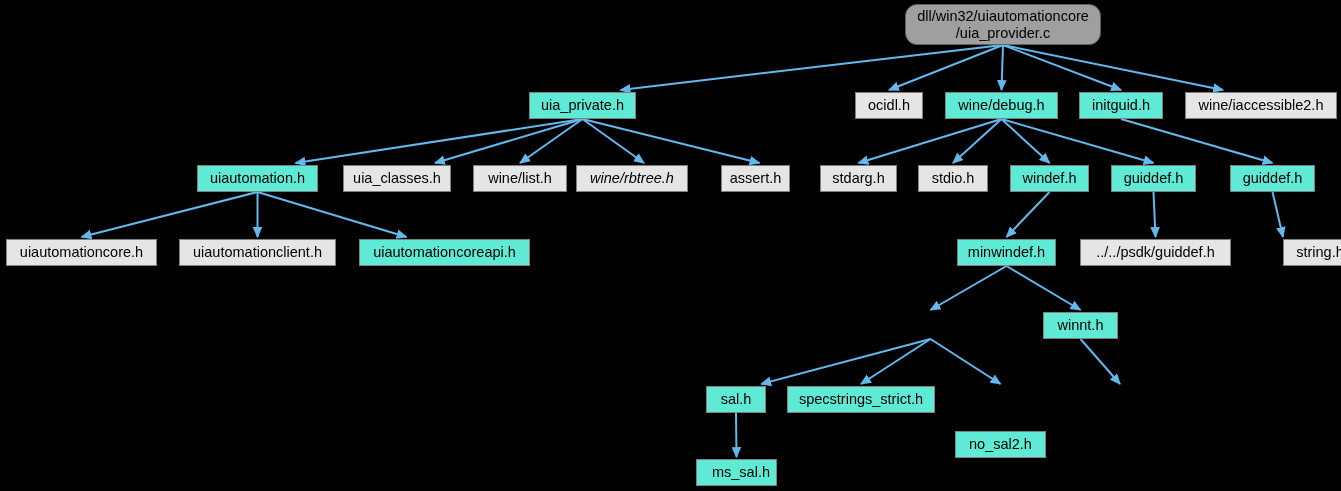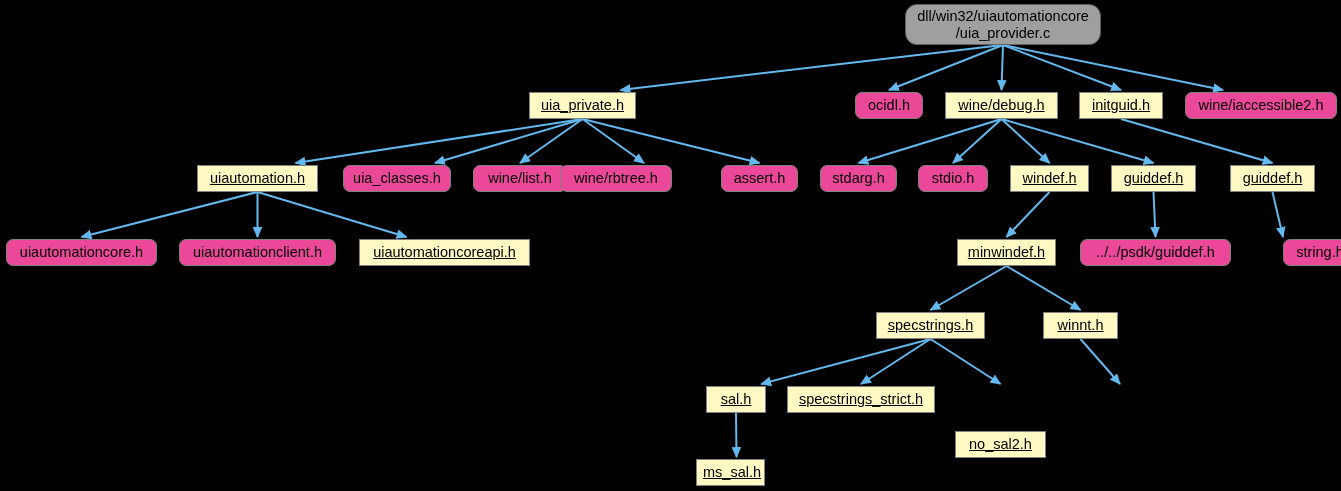--- a/index.html
+++ b/index.html
@@ -36,22 +36,22 @@
     display: flex;
     align-items: center;
     justify-content: center;
     text-align: center;
     font-size: 14.5px;
     line-height: 17px;
     color: #000000;
     white-space: pre;
     letter-spacing: 0px;
   }
-  .node-fill-white { background: #fef9c3; text-decoration: underline; }
-  .node-fill-gray  { background: #ec4899; border-radius: 7px; }
+  .node-fill-white { background: #5eead4; }
+  .node-fill-gray  { background: #e5e5e5; }
   .node-fill-root  { background: #9f9f9f; border: 1px solid #606060; }
   .node-label {
     display: block;
     width: 100%;
     padding: 0 6px;
     box-sizing: border-box;
   }
 </style>
 </head>
 <body>
@@ -96,33 +96,32 @@
       <div class="graph-node node-fill-root" style="left: 905px; top: 4px; width: 196px; height: 41px; border-radius: 12px;"><span class="node-label">dll/win32/uiautomationcore
 /uia_provider.c</span></div>
       <div class="graph-node node-fill-white" style="left: 529px; top: 92px; width: 107px; height: 27px;"><span class="node-label">uia_private.h</span></div>
       <div class="graph-node node-fill-gray" style="left: 855px; top: 92px; width: 68px; height: 27px;"><span class="node-label">ocidl.h</span></div>
       <div class="graph-node node-fill-white" style="left: 945px; top: 92px; width: 113px; height: 27px;"><span class="node-label">wine/debug.h</span></div>
       <div class="graph-node node-fill-white" style="left: 1079px; top: 92px; width: 84px; height: 27px;"><span class="node-label">initguid.h</span></div>
       <div class="graph-node node-fill-gray" style="left: 1185px; top: 92px; width: 152px; height: 27px;"><span class="node-label">wine/iaccessible2.h</span></div>
       <div class="graph-node node-fill-gray" style="left: 343px; top: 165px; width: 108px; height: 27px;"><span class="node-label">uia_classes.h</span></div>
       <div class="graph-node node-fill-white" style="left: 197px; top: 165px; width: 121px; height: 27px;"><span class="node-label">uiautomation.h</span></div>
       <div class="graph-node node-fill-gray" style="left: 473px; top: 165px; width: 94px; height: 27px;"><span class="node-label">wine/list.h</span></div>
-      <div class="graph-node node-fill-gray" style="left: 560px; top: 165px; width: 112px; height: 27px;"><span class="node-label">wine/rbtree.h</span></div>
-      <div class="graph-node node-fill-gray" style="left: 721px; top: 165px; width: 77px; height: 27px;"><span class="node-label">assert.h</span></div>
+      <div class="graph-node node-fill-gray" style="left: 576px; top: 165px; width: 112px; height: 27px; font-style: italic;"><span class="node-label">wine/rbtree.h</span></div>
+      <div class="graph-node node-fill-gray" style="left: 721px; top: 165px; width: 69px; height: 27px;"><span class="node-label">assert.h</span></div>
       <div class="graph-node node-fill-gray" style="left: 820px; top: 165px; width: 77px; height: 27px;"><span class="node-label">stdarg.h</span></div>
       <div class="graph-node node-fill-gray" style="left: 918px; top: 165px; width: 70px; height: 27px;"><span class="node-label">stdio.h</span></div>
       <div class="graph-node node-fill-white" style="left: 1010px; top: 165px; width: 79px; height: 27px;"><span class="node-label">windef.h</span></div>
       <div class="graph-node node-fill-white" style="left: 1111px; top: 165px; width: 85px; height: 27px;"><span class="node-label">guiddef.h</span></div>
       <div class="graph-node node-fill-white" style="left: 1230px; top: 165px; width: 85px; height: 27px;"><span class="node-label">guiddef.h</span></div>
       <div class="graph-node node-fill-gray" style="left: 6px; top: 239px; width: 151px; height: 27px;"><span class="node-label">uiautomationcore.h</span></div>
       <div class="graph-node node-fill-gray" style="left: 179px; top: 239px; width: 157px; height: 27px;"><span class="node-label">uiautomationclient.h</span></div>
       <div class="graph-node node-fill-white" style="left: 359px; top: 239px; width: 171px; height: 27px;"><span class="node-label">uiautomationcoreapi.h</span></div>
       <div class="graph-node node-fill-white" style="left: 957px; top: 239px; width: 99px; height: 27px;"><span class="node-label">minwindef.h</span></div>
       <div class="graph-node node-fill-gray" style="left: 1080px; top: 239px; width: 151px; height: 27px;"><span class="node-label">../../psdk/guiddef.h</span></div>
       <div class="graph-node node-fill-gray" style="left: 1246px; top: 239px; width: 74px; height: 27px; margin-left: 37px;"><span class="node-label">string.h</span></div>
-      <div class="graph-node node-fill-white" style="left: 876px; top: 312px; width: 109px; height: 27px;"><span class="node-label">specstrings.h</span></div>
       <div class="graph-node node-fill-white" style="left: 1043px; top: 312px; width: 75px; height: 27px;"><span class="node-label">winnt.h</span></div>
       <div class="graph-node node-fill-white" style="left: 706px; top: 386px; width: 60px; height: 27px;"><span class="node-label">sal.h</span></div>
       <div class="graph-node node-fill-white" style="left: 787px; top: 386px; width: 148px; height: 27px;"><span class="node-label">specstrings_strict.h</span></div>
       <div class="graph-node node-fill-white" style="left: 955px; top: 386px; width: 91px; height: 27px; margin-top: 45px;"><span class="node-label">no_sal2.h</span></div>
-      <div class="graph-node node-fill-white" style="left: 696px; top: 459px; width: 69px; height: 27px; text-align: right;"><span class="node-label">ms_sal.h</span></div>
+      <div class="graph-node node-fill-white" style="left: 696px; top: 459px; width: 81px; height: 27px; text-align: right;"><span class="node-label">ms_sal.h</span></div>
     </div>
 </div>
 
 </body></html>

